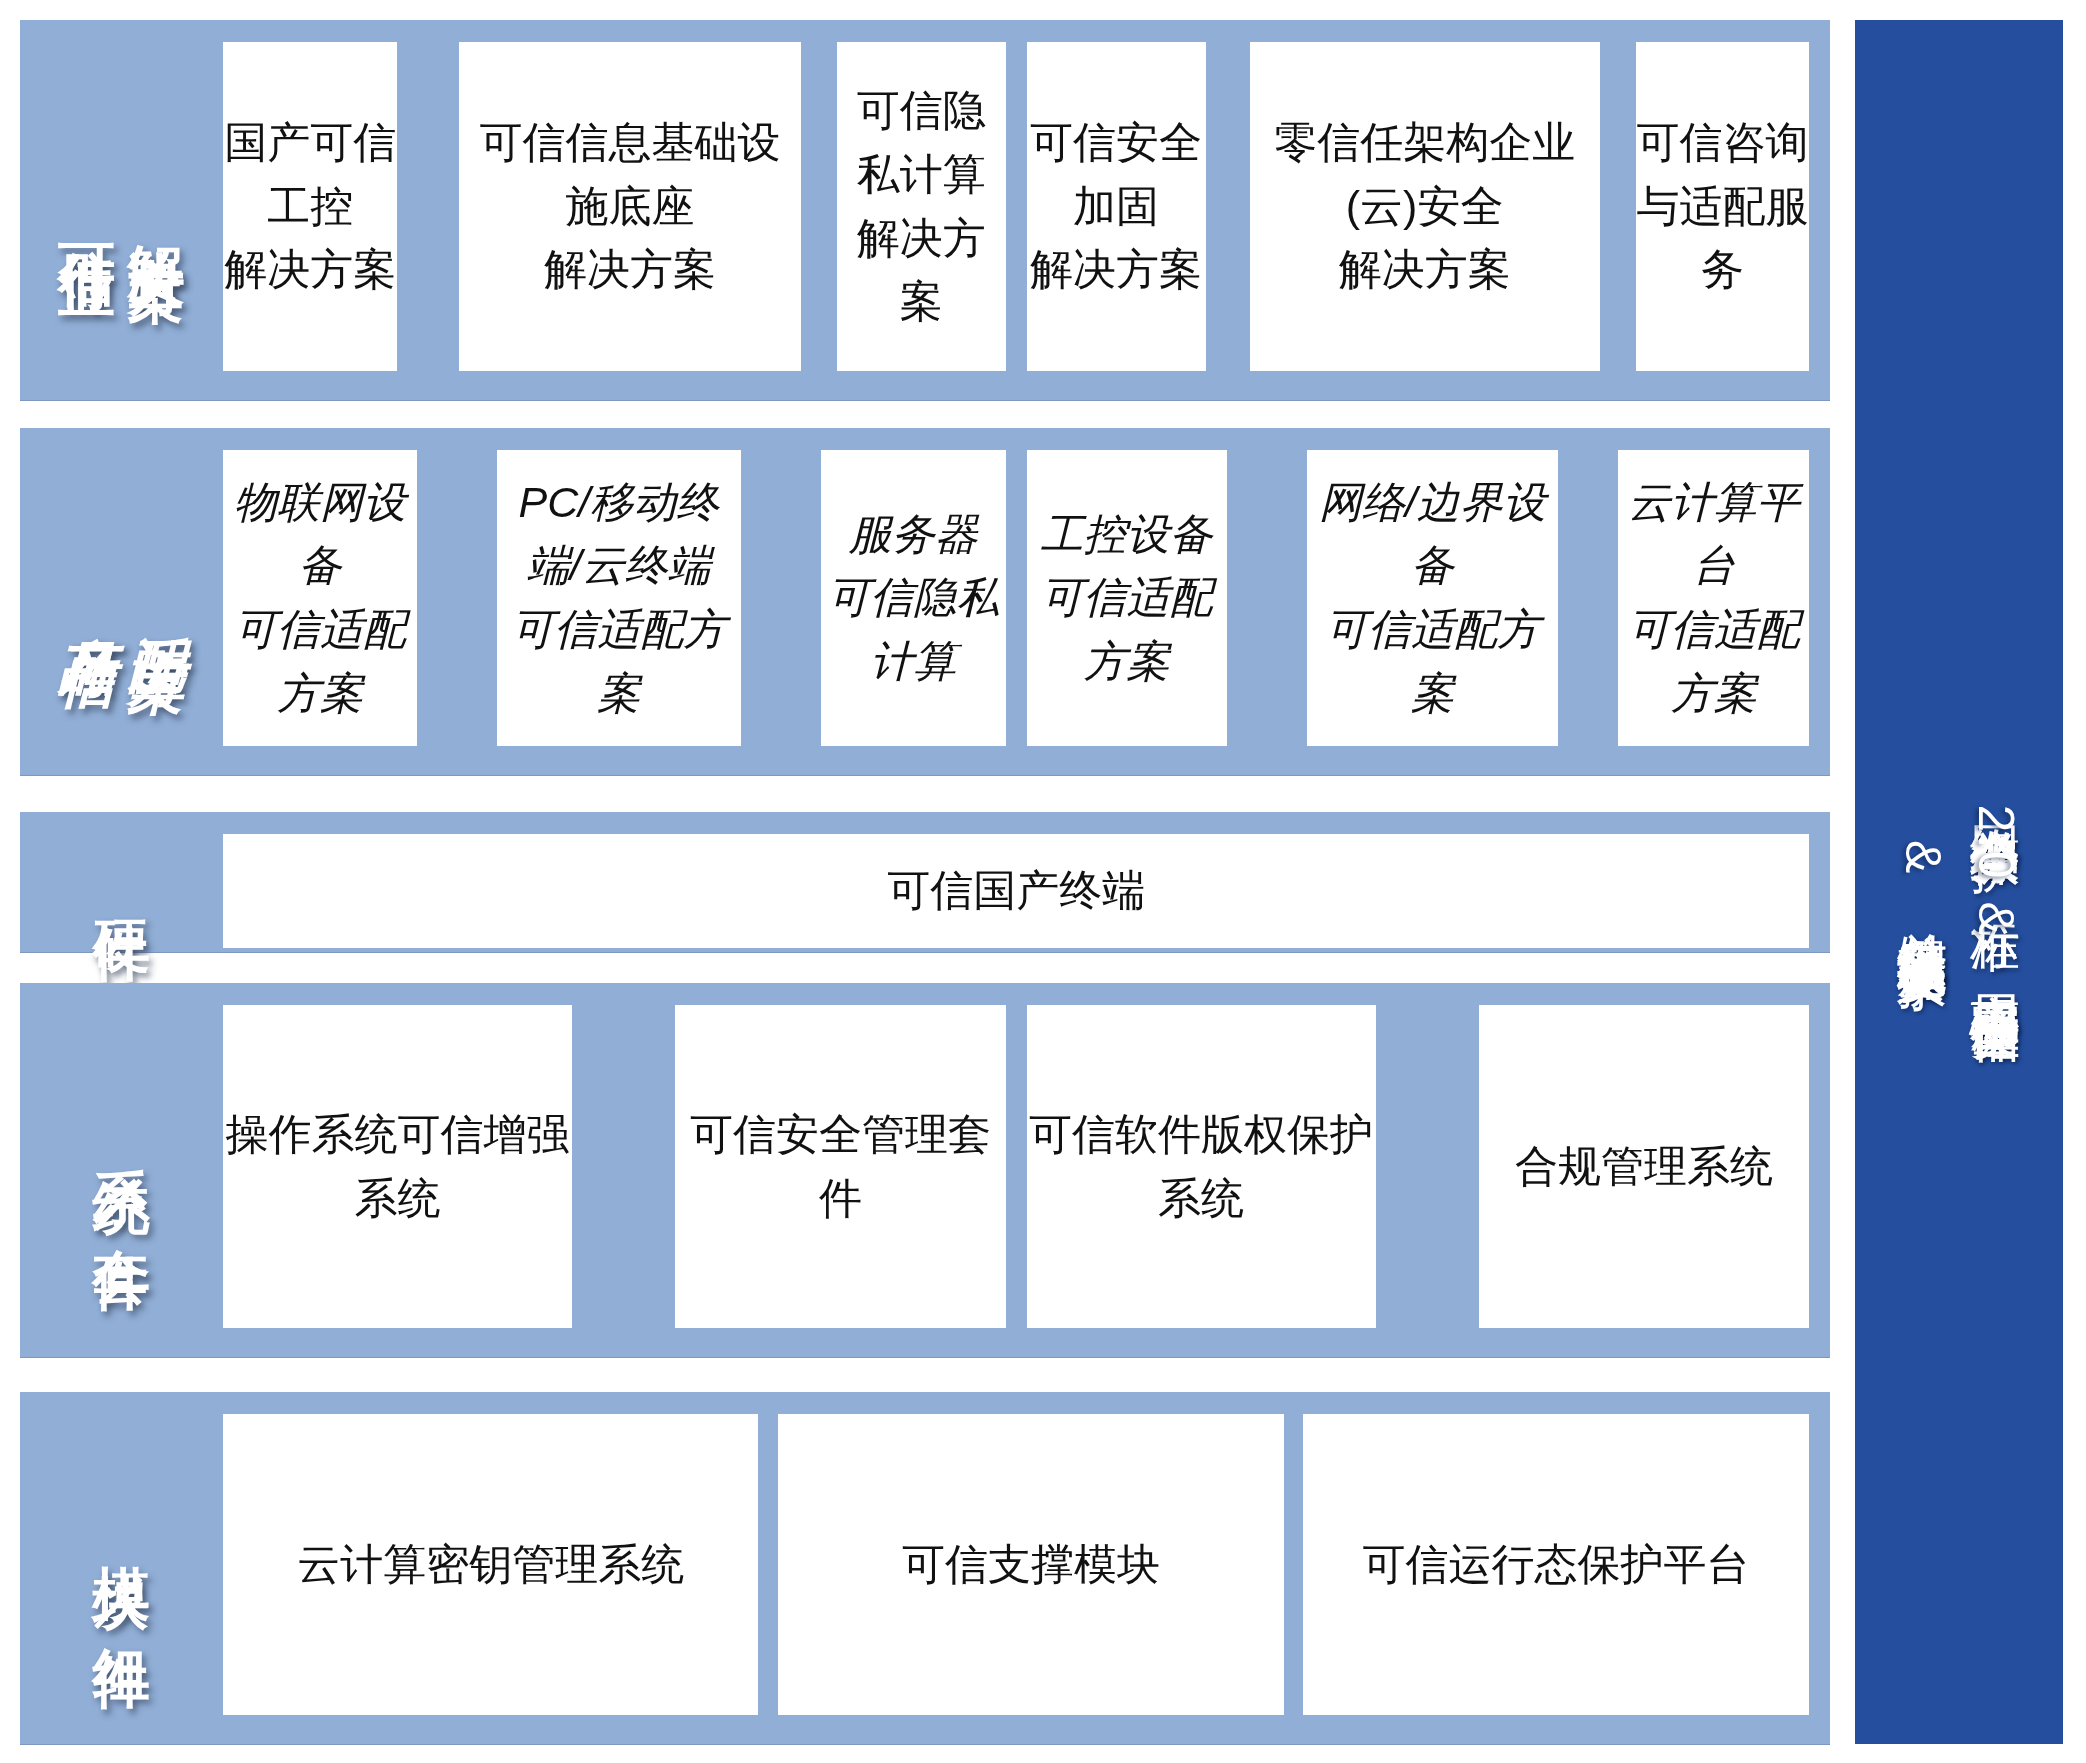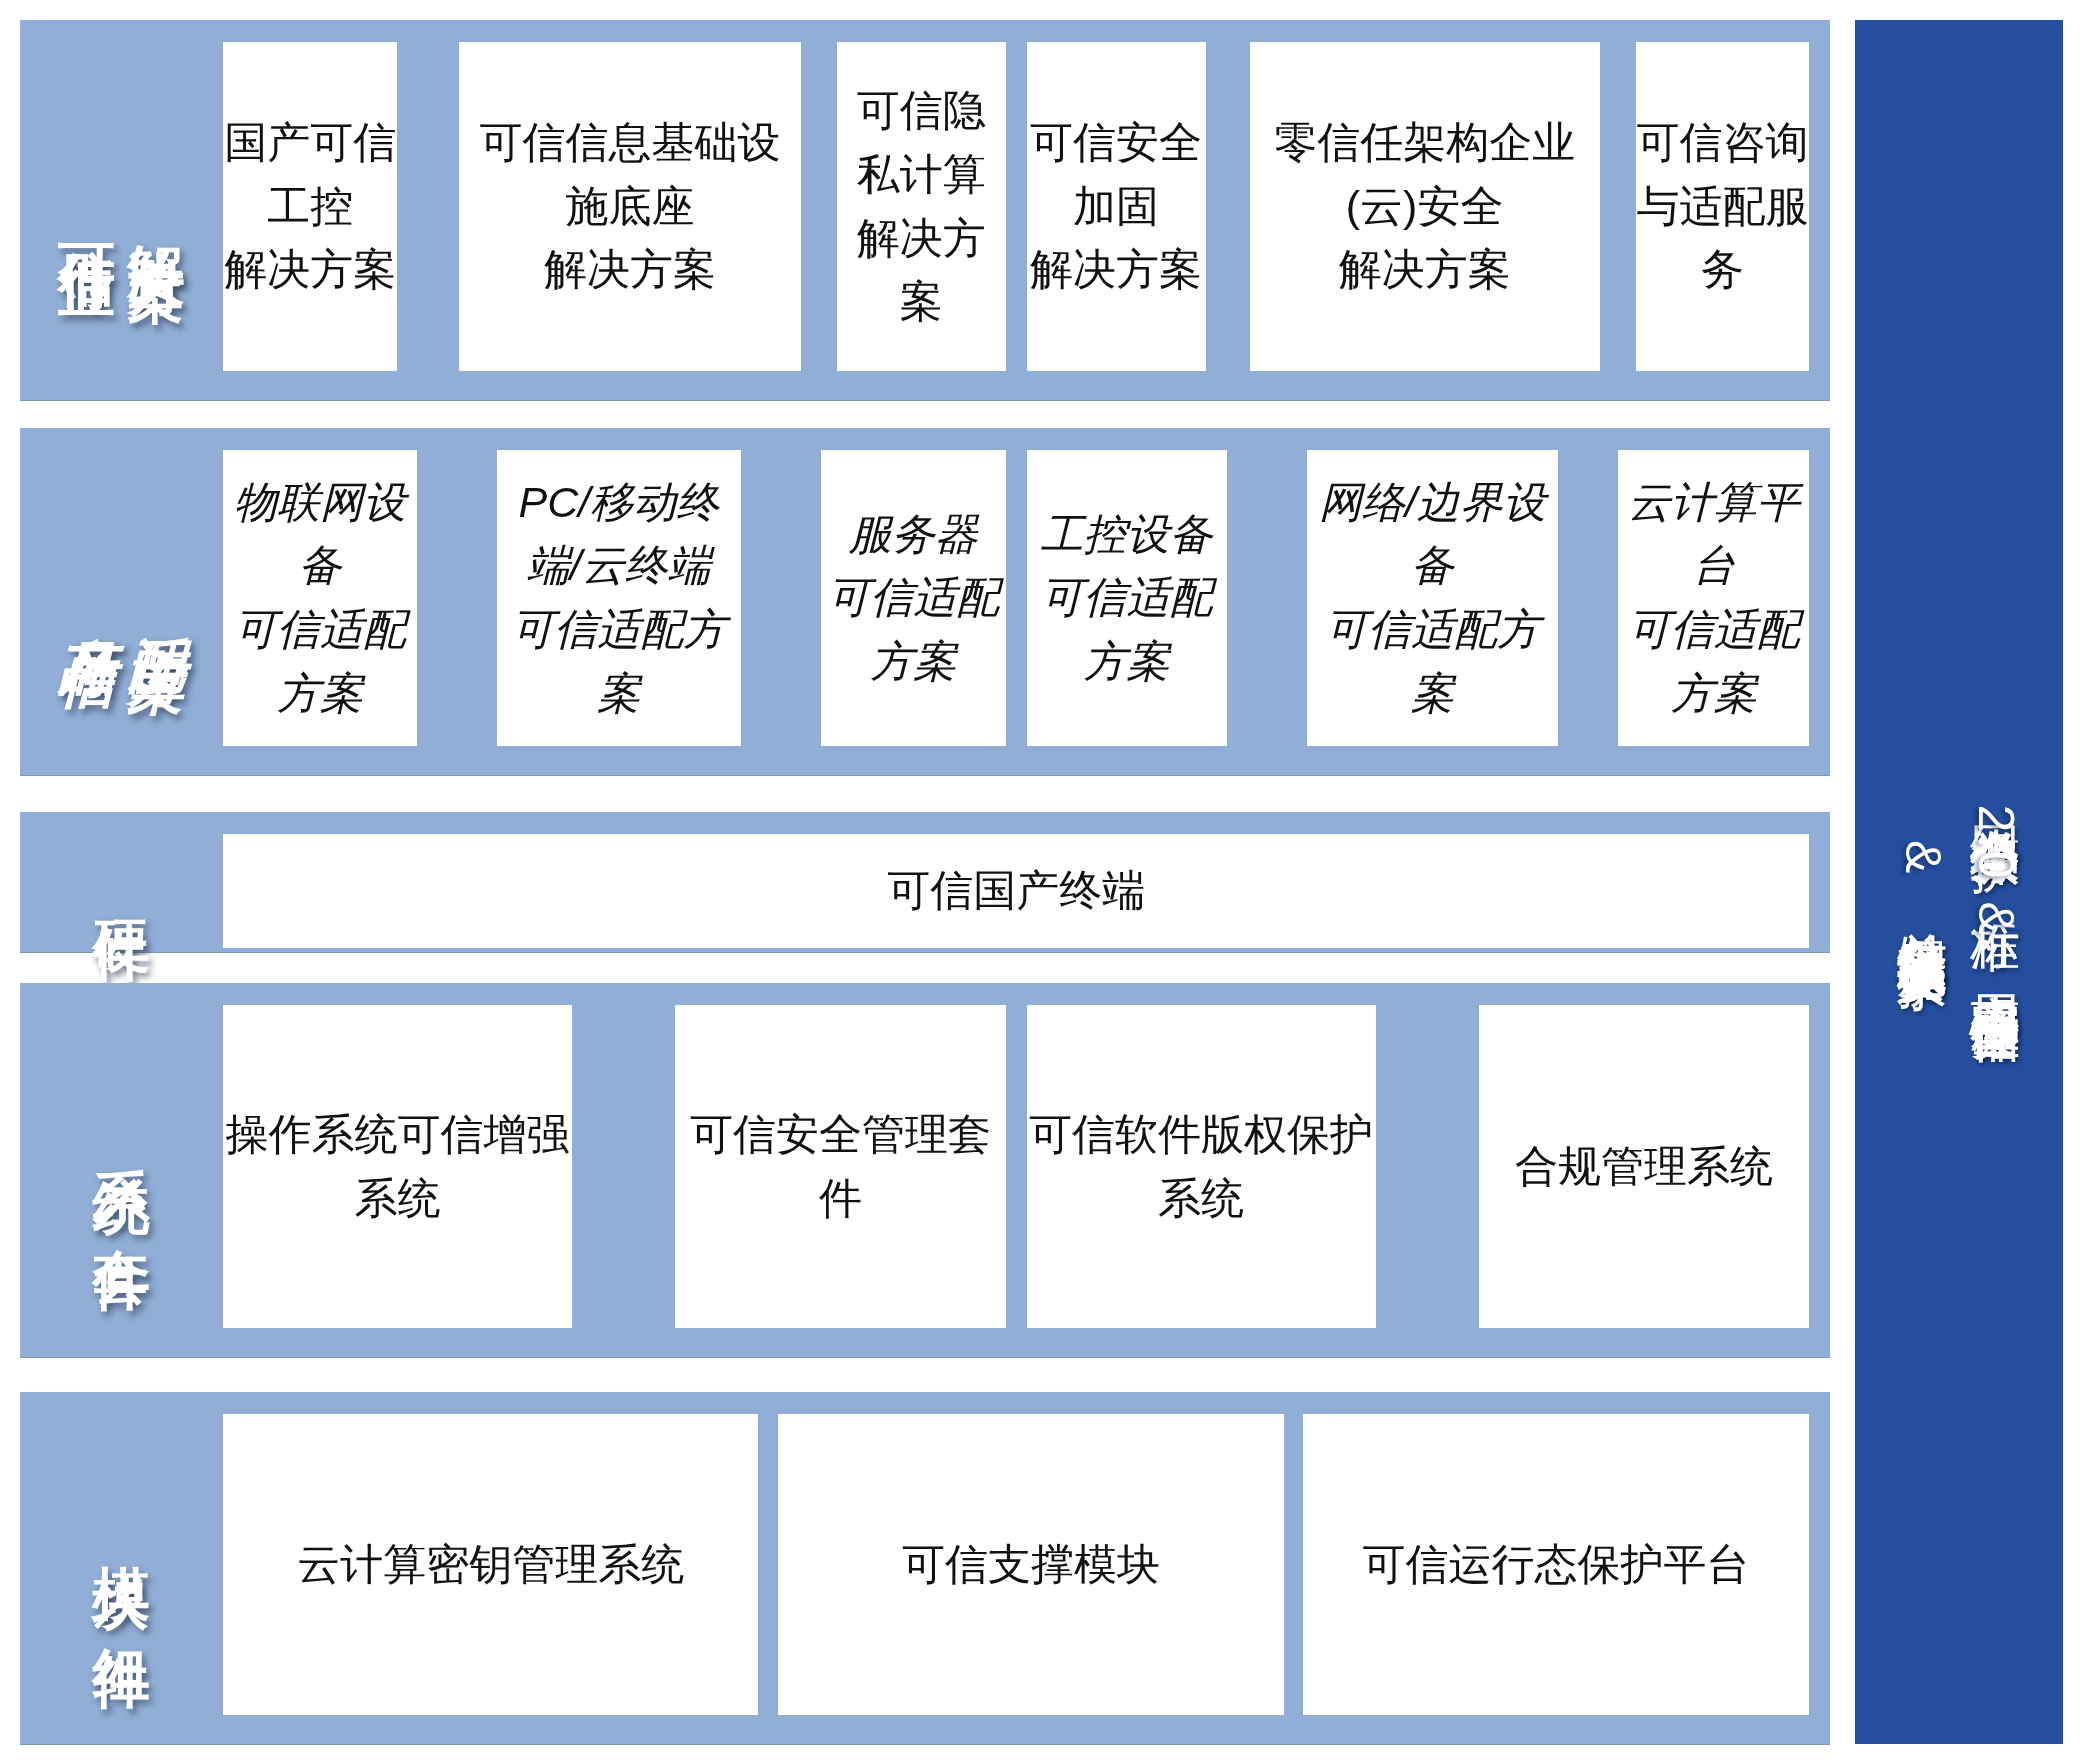--- a/index.html
+++ b/index.html
@@ -104,21 +104,21 @@
       <span class="lcol">产品可信</span>
       <span class="lcol">适配方案</span>
     </div>
     <div class="boxes">
       <div class="box-row">
         <div class="box" style="flex:775 1 0">物联网设备
 可信适配方案</div>
         <div class="box" style="flex:975 1 0;margin-left:80px">PC/移动终端/云终端
 可信适配方案</div>
         <div class="box" style="flex:740 1 0;margin-left:80px">服务器
-可信适配方案</div>
+可信隐私计算</div>
       </div>
       <div class="box-row">
         <div class="box" style="flex:775 1 0">工控设备
 可信适配方案</div>
         <div class="box" style="flex:975 1 0;margin-left:80px">网络/边界设备
 可信适配方案</div>
         <div class="box" style="flex:740 1 0;margin-left:60px">云计算平台
 可信适配方案</div>
       </div>
     </div>

